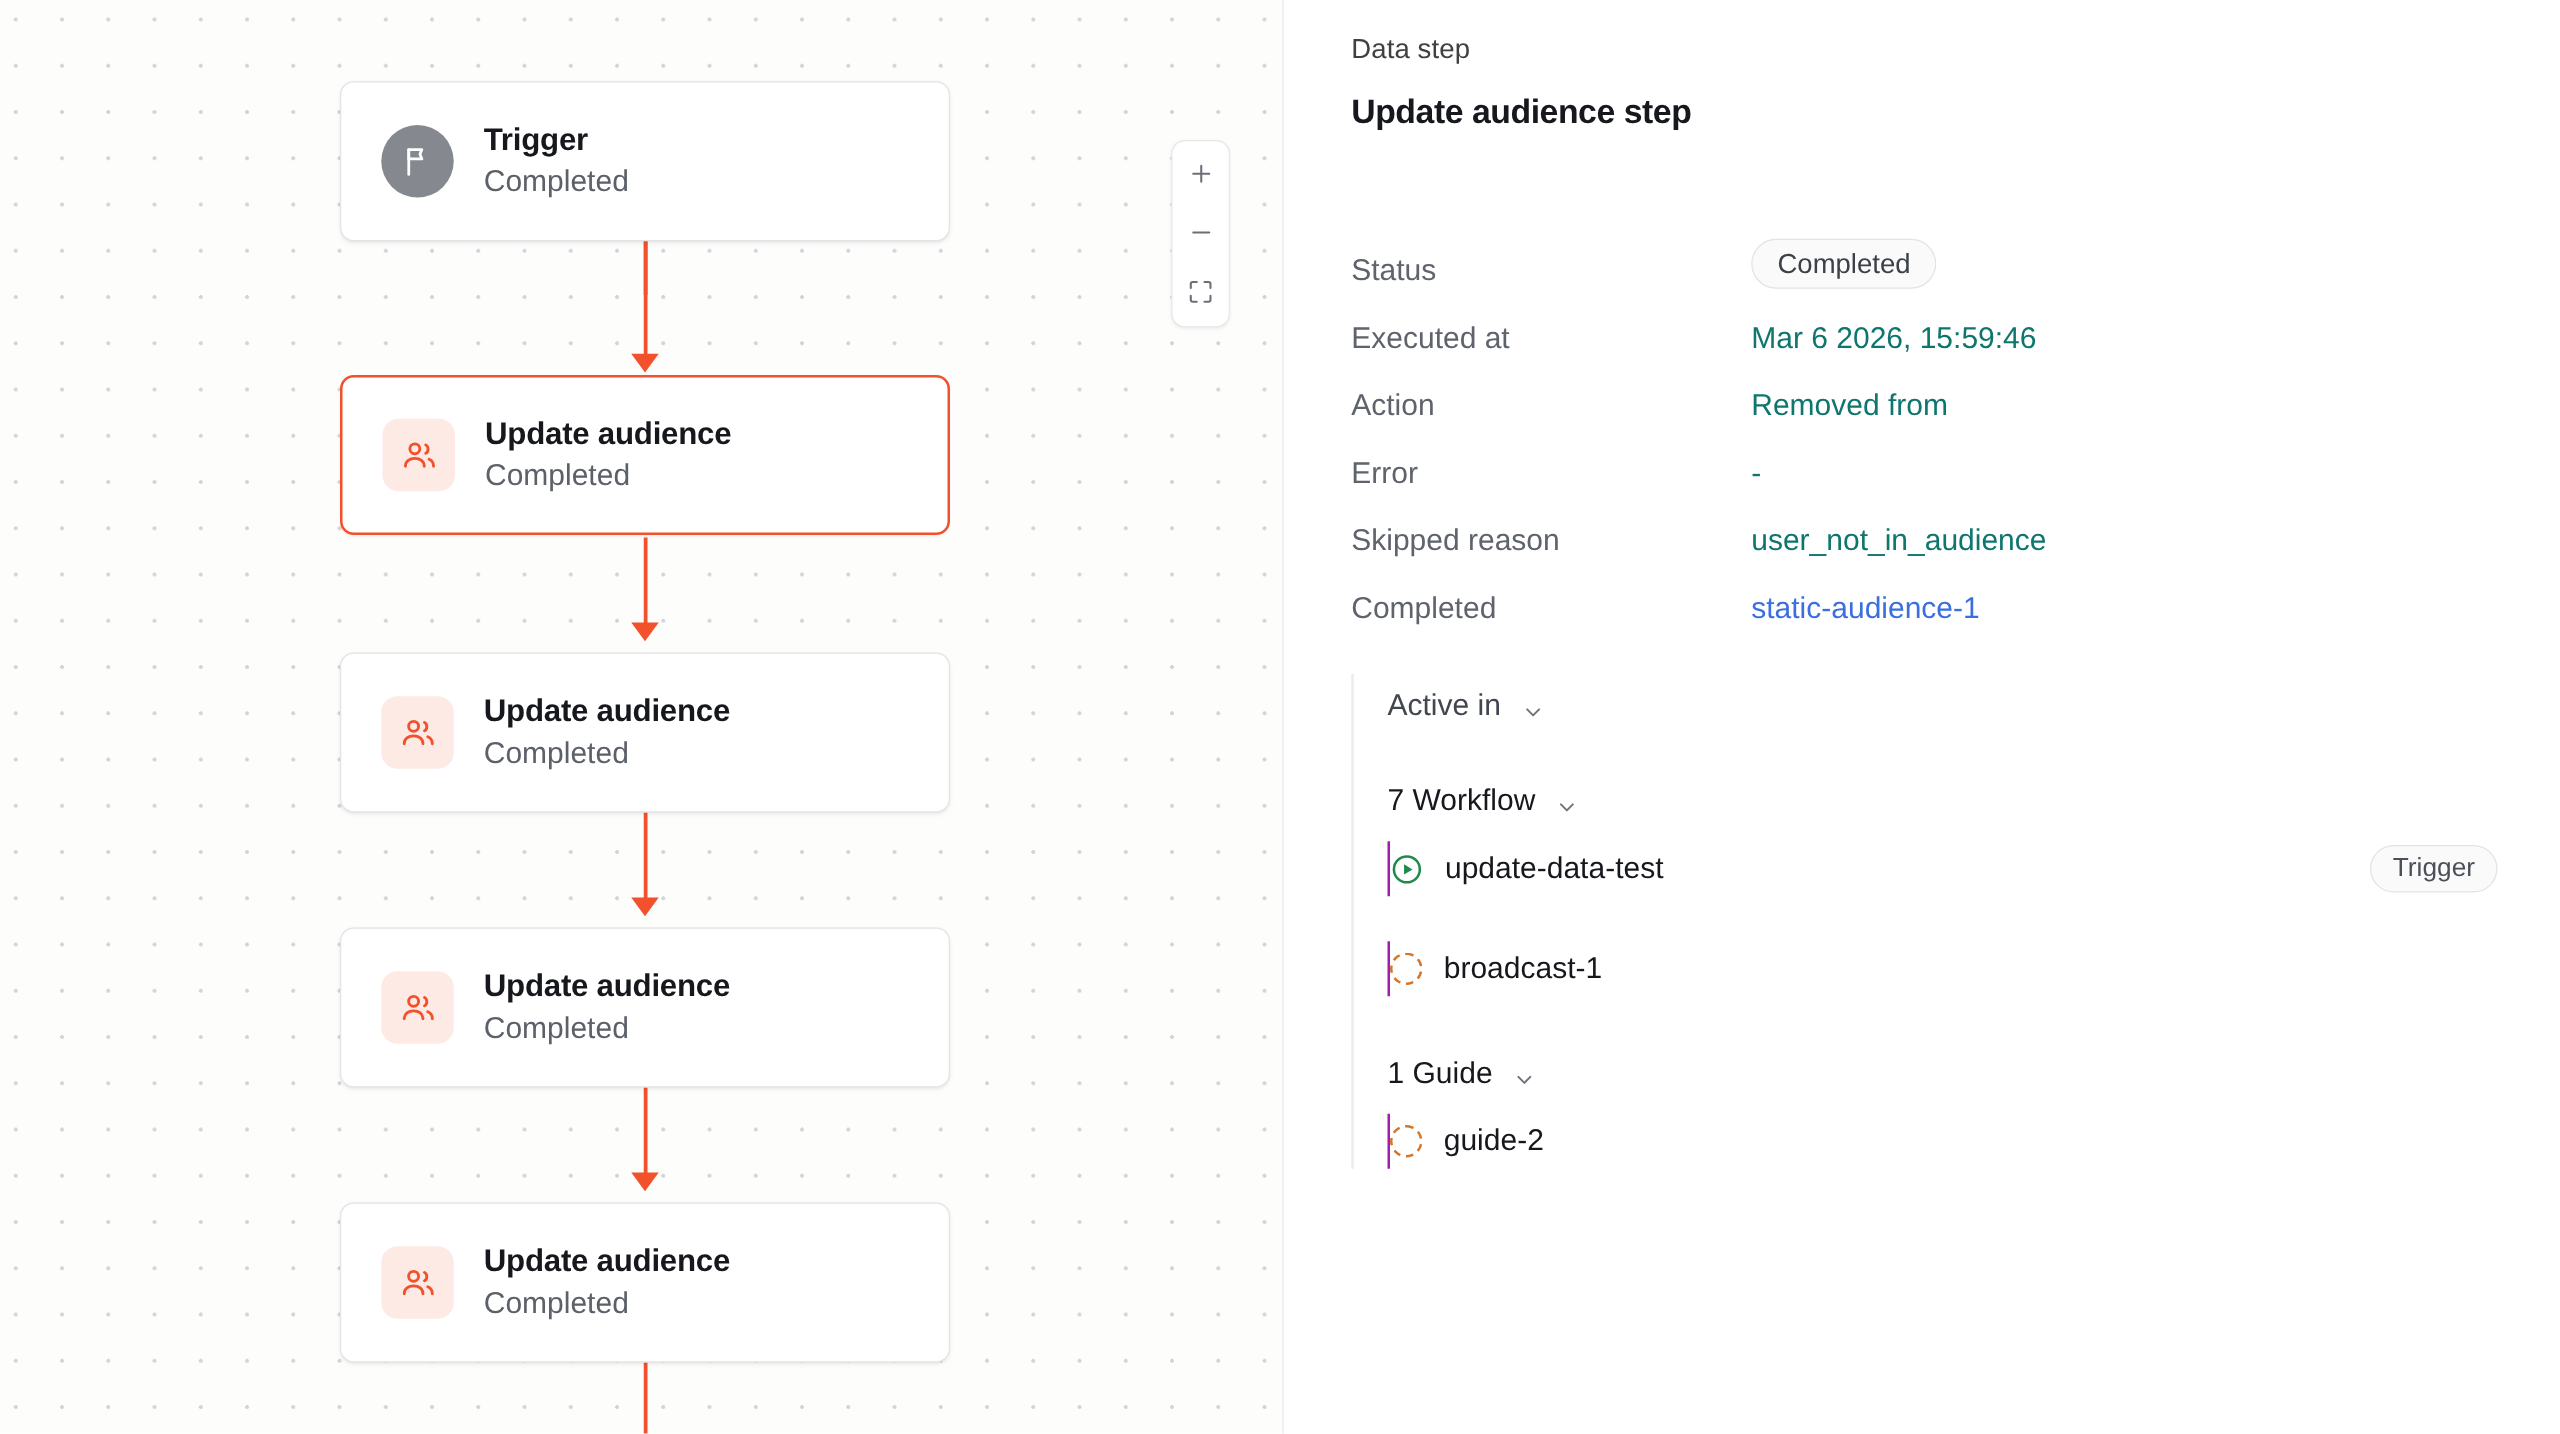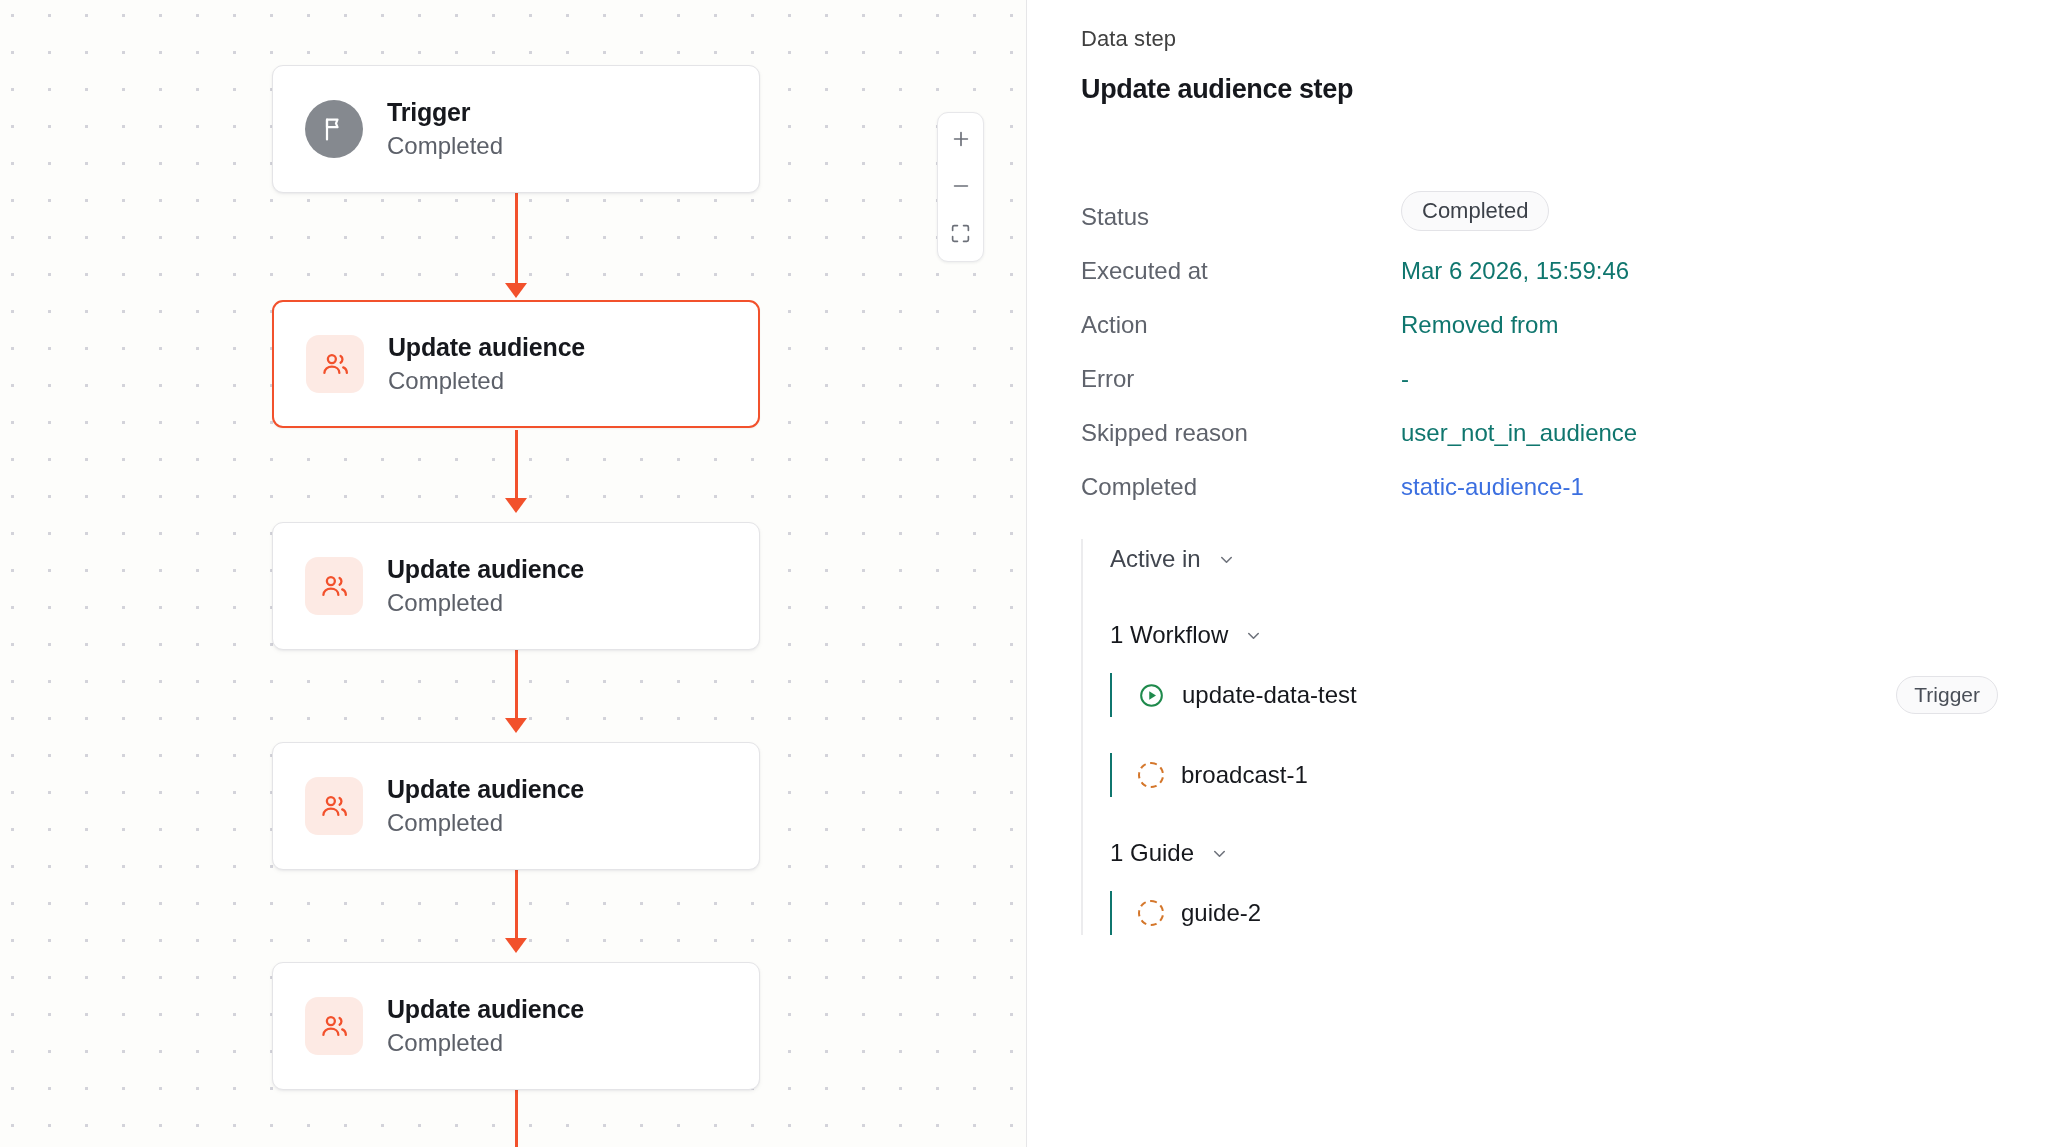--- a/index.html
+++ b/index.html
@@ -207,21 +207,21 @@
 
   
   .active-tree {
     margin-top: 38px;
     border-left: 2px solid #ececee;
     padding-left: 27px;
   }
 
   .tree-head {
     display: flex;
-    align-items: center;
+    align-items: flex-end;
     gap: 16px;
     height: 40px;
     cursor: pointer;
   }
 
   .tree-head-label {
     font-size: 24px;
     color: #41464f;
     font-weight: 400;
   }
@@ -233,22 +233,21 @@
   .chev {
     display: inline-block;
     color: #6f737c;
     line-height: 0;
   }
 
   .tree-group { margin-top: 36px; }
 
   .tree-items {
     margin-top: 18px;
-    border-left: 2px solid #0f766e;
-    padding-left: 26px;
+    border-left: 2px solid #a21caf;
   }
 
   .tree-item {
     display: flex;
     align-items: center;
     gap: 17px;
     height: 44px;
     position: relative;
     cursor: pointer;
   }
@@ -442,21 +441,21 @@
         <span class="tree-head-label">Active in</span>
         <span class="chev">
           <svg width="19" height="19" viewBox="0 0 24 24" fill="none" stroke="#6f737c" stroke-width="2" stroke-linecap="round" stroke-linejoin="round">
             <path d="M6 9.5l6 6 6-6"></path>
           </svg>
         </span>
       </div>
 
       <div class="tree-group">
         <div class="tree-head group">
-          <span class="tree-head-label">1 Workflow</span>
+          <span class="tree-head-label">7 Workflow</span>
           <span class="chev">
             <svg width="19" height="19" viewBox="0 0 24 24" fill="none" stroke="#6f737c" stroke-width="2" stroke-linecap="round" stroke-linejoin="round">
               <path d="M6 9.5l6 6 6-6"></path>
             </svg>
           </span>
         </div>
         <div class="tree-items">
           <div class="tree-item">
             <span style="line-height:0;">
               <svg width="27" height="27" viewBox="0 0 24 24" fill="none" stroke="#1f8a4c" stroke-width="1.8">

